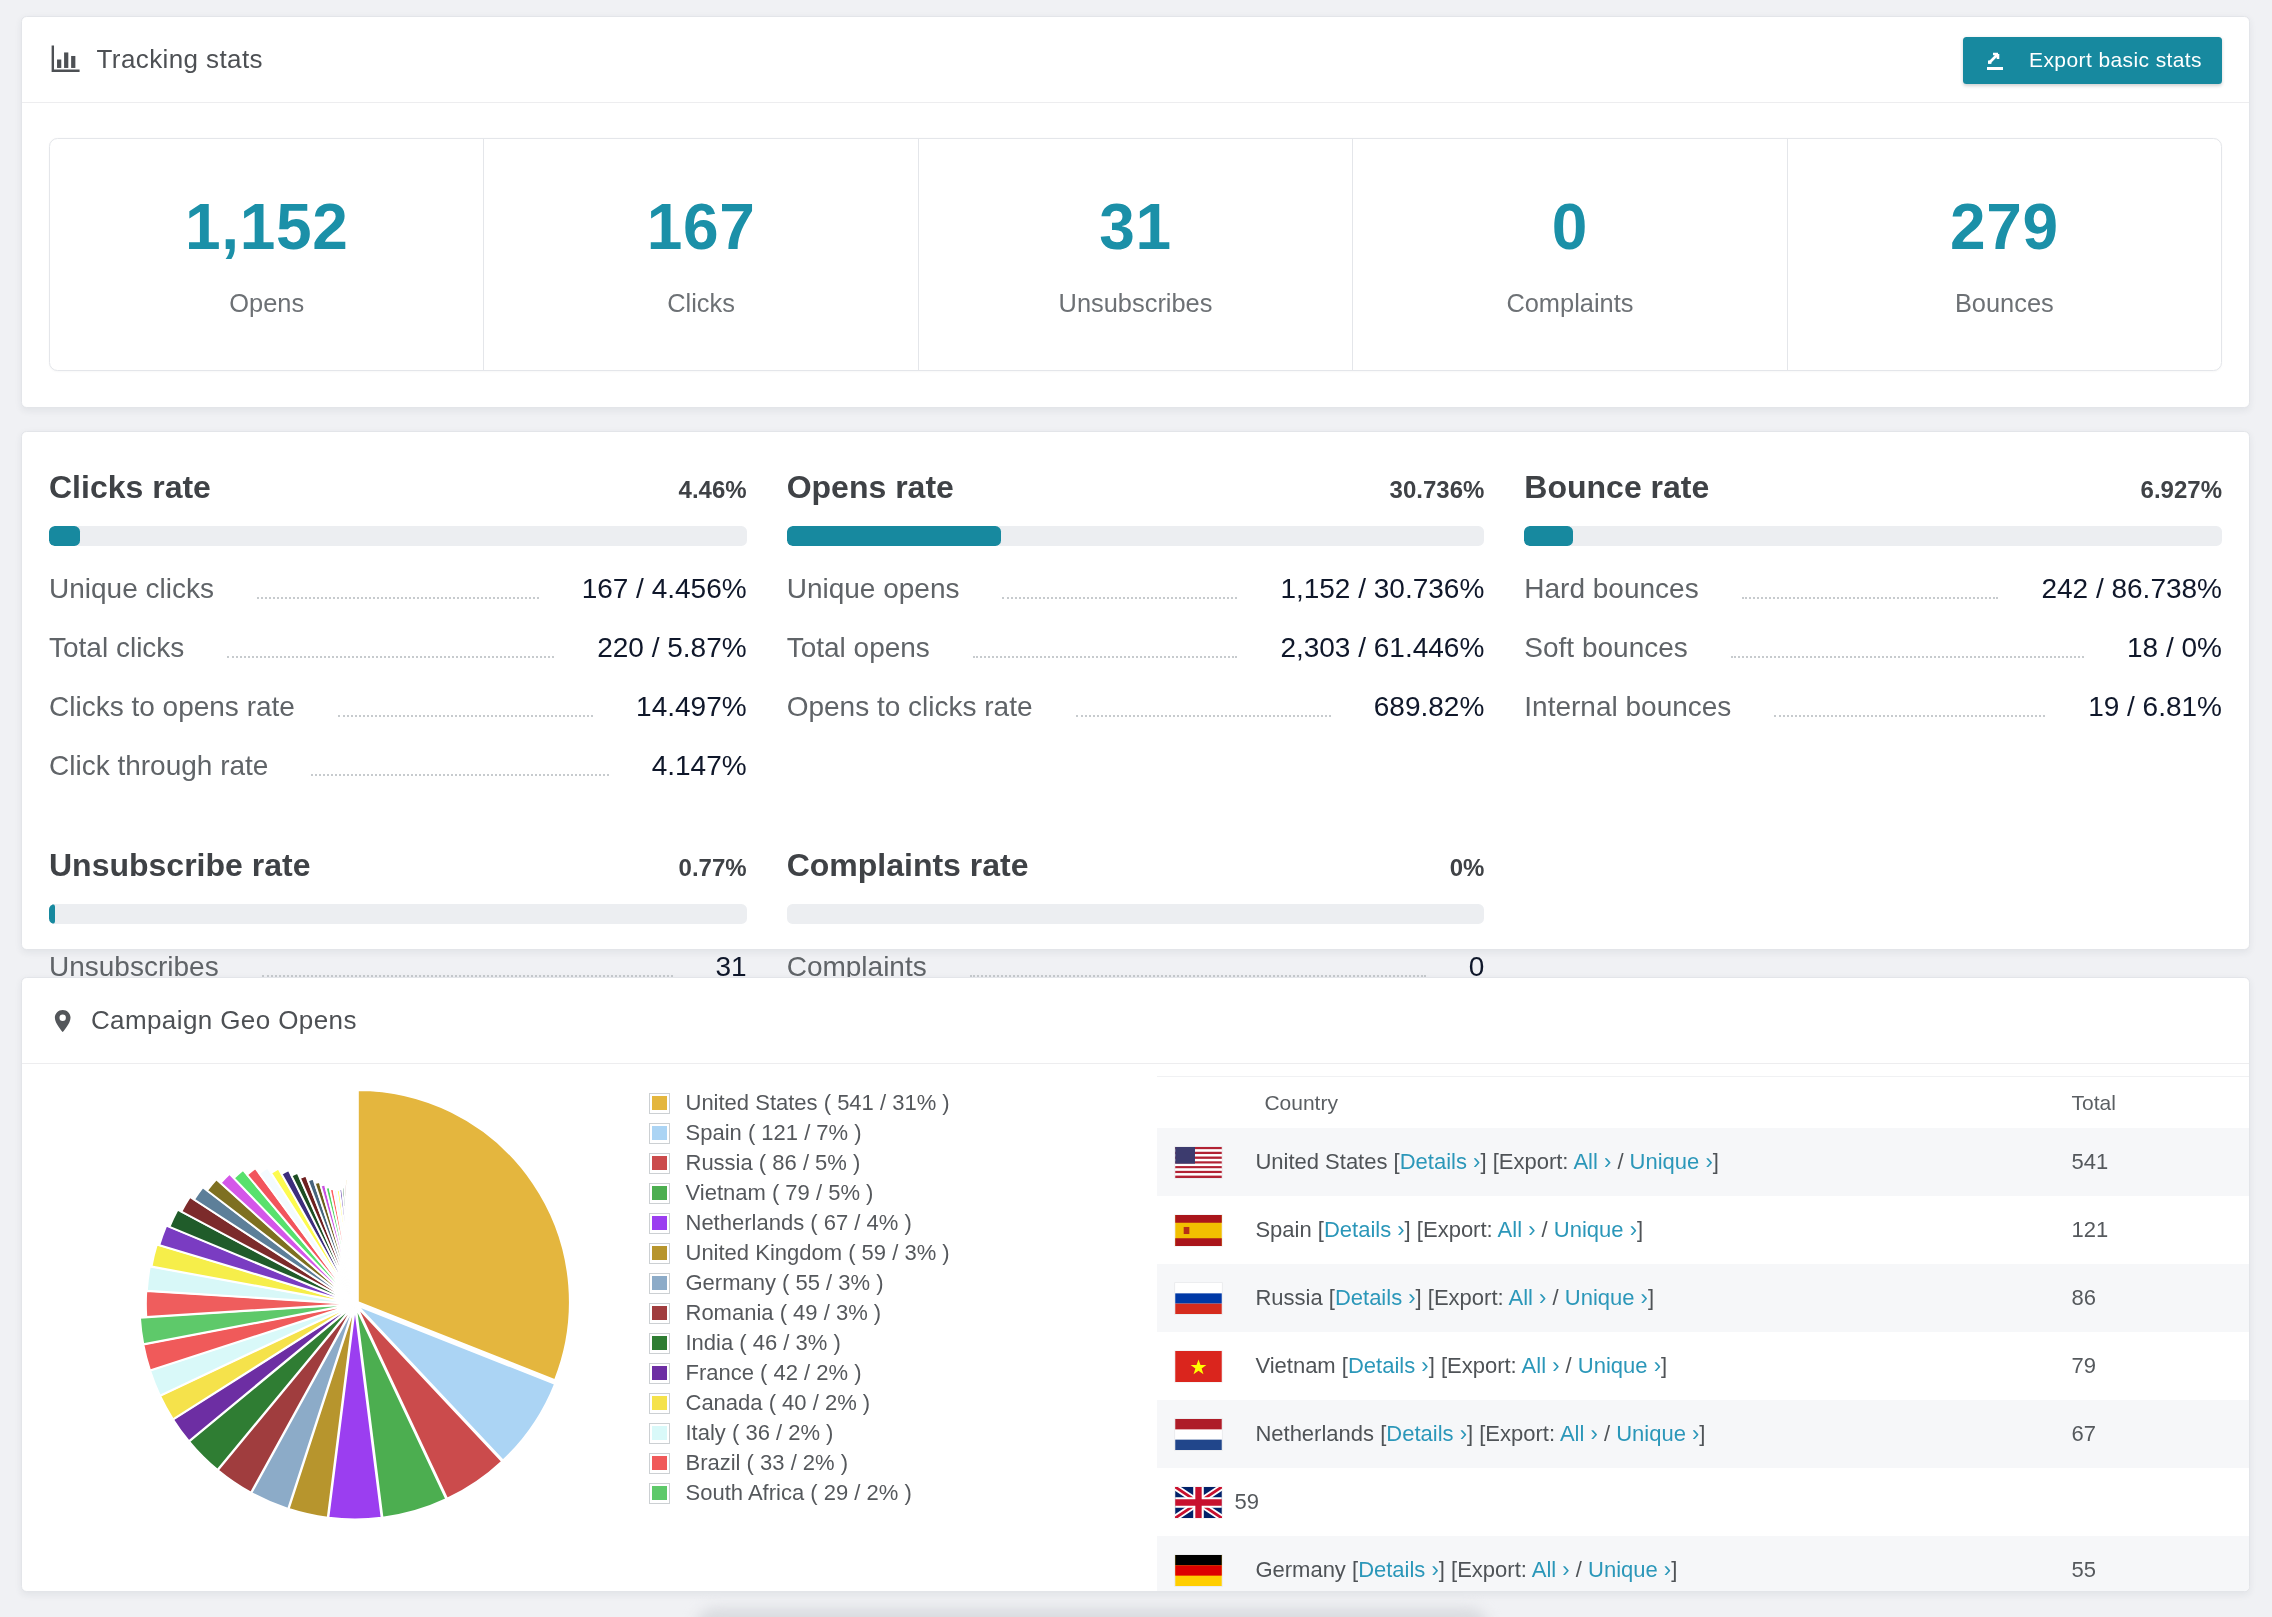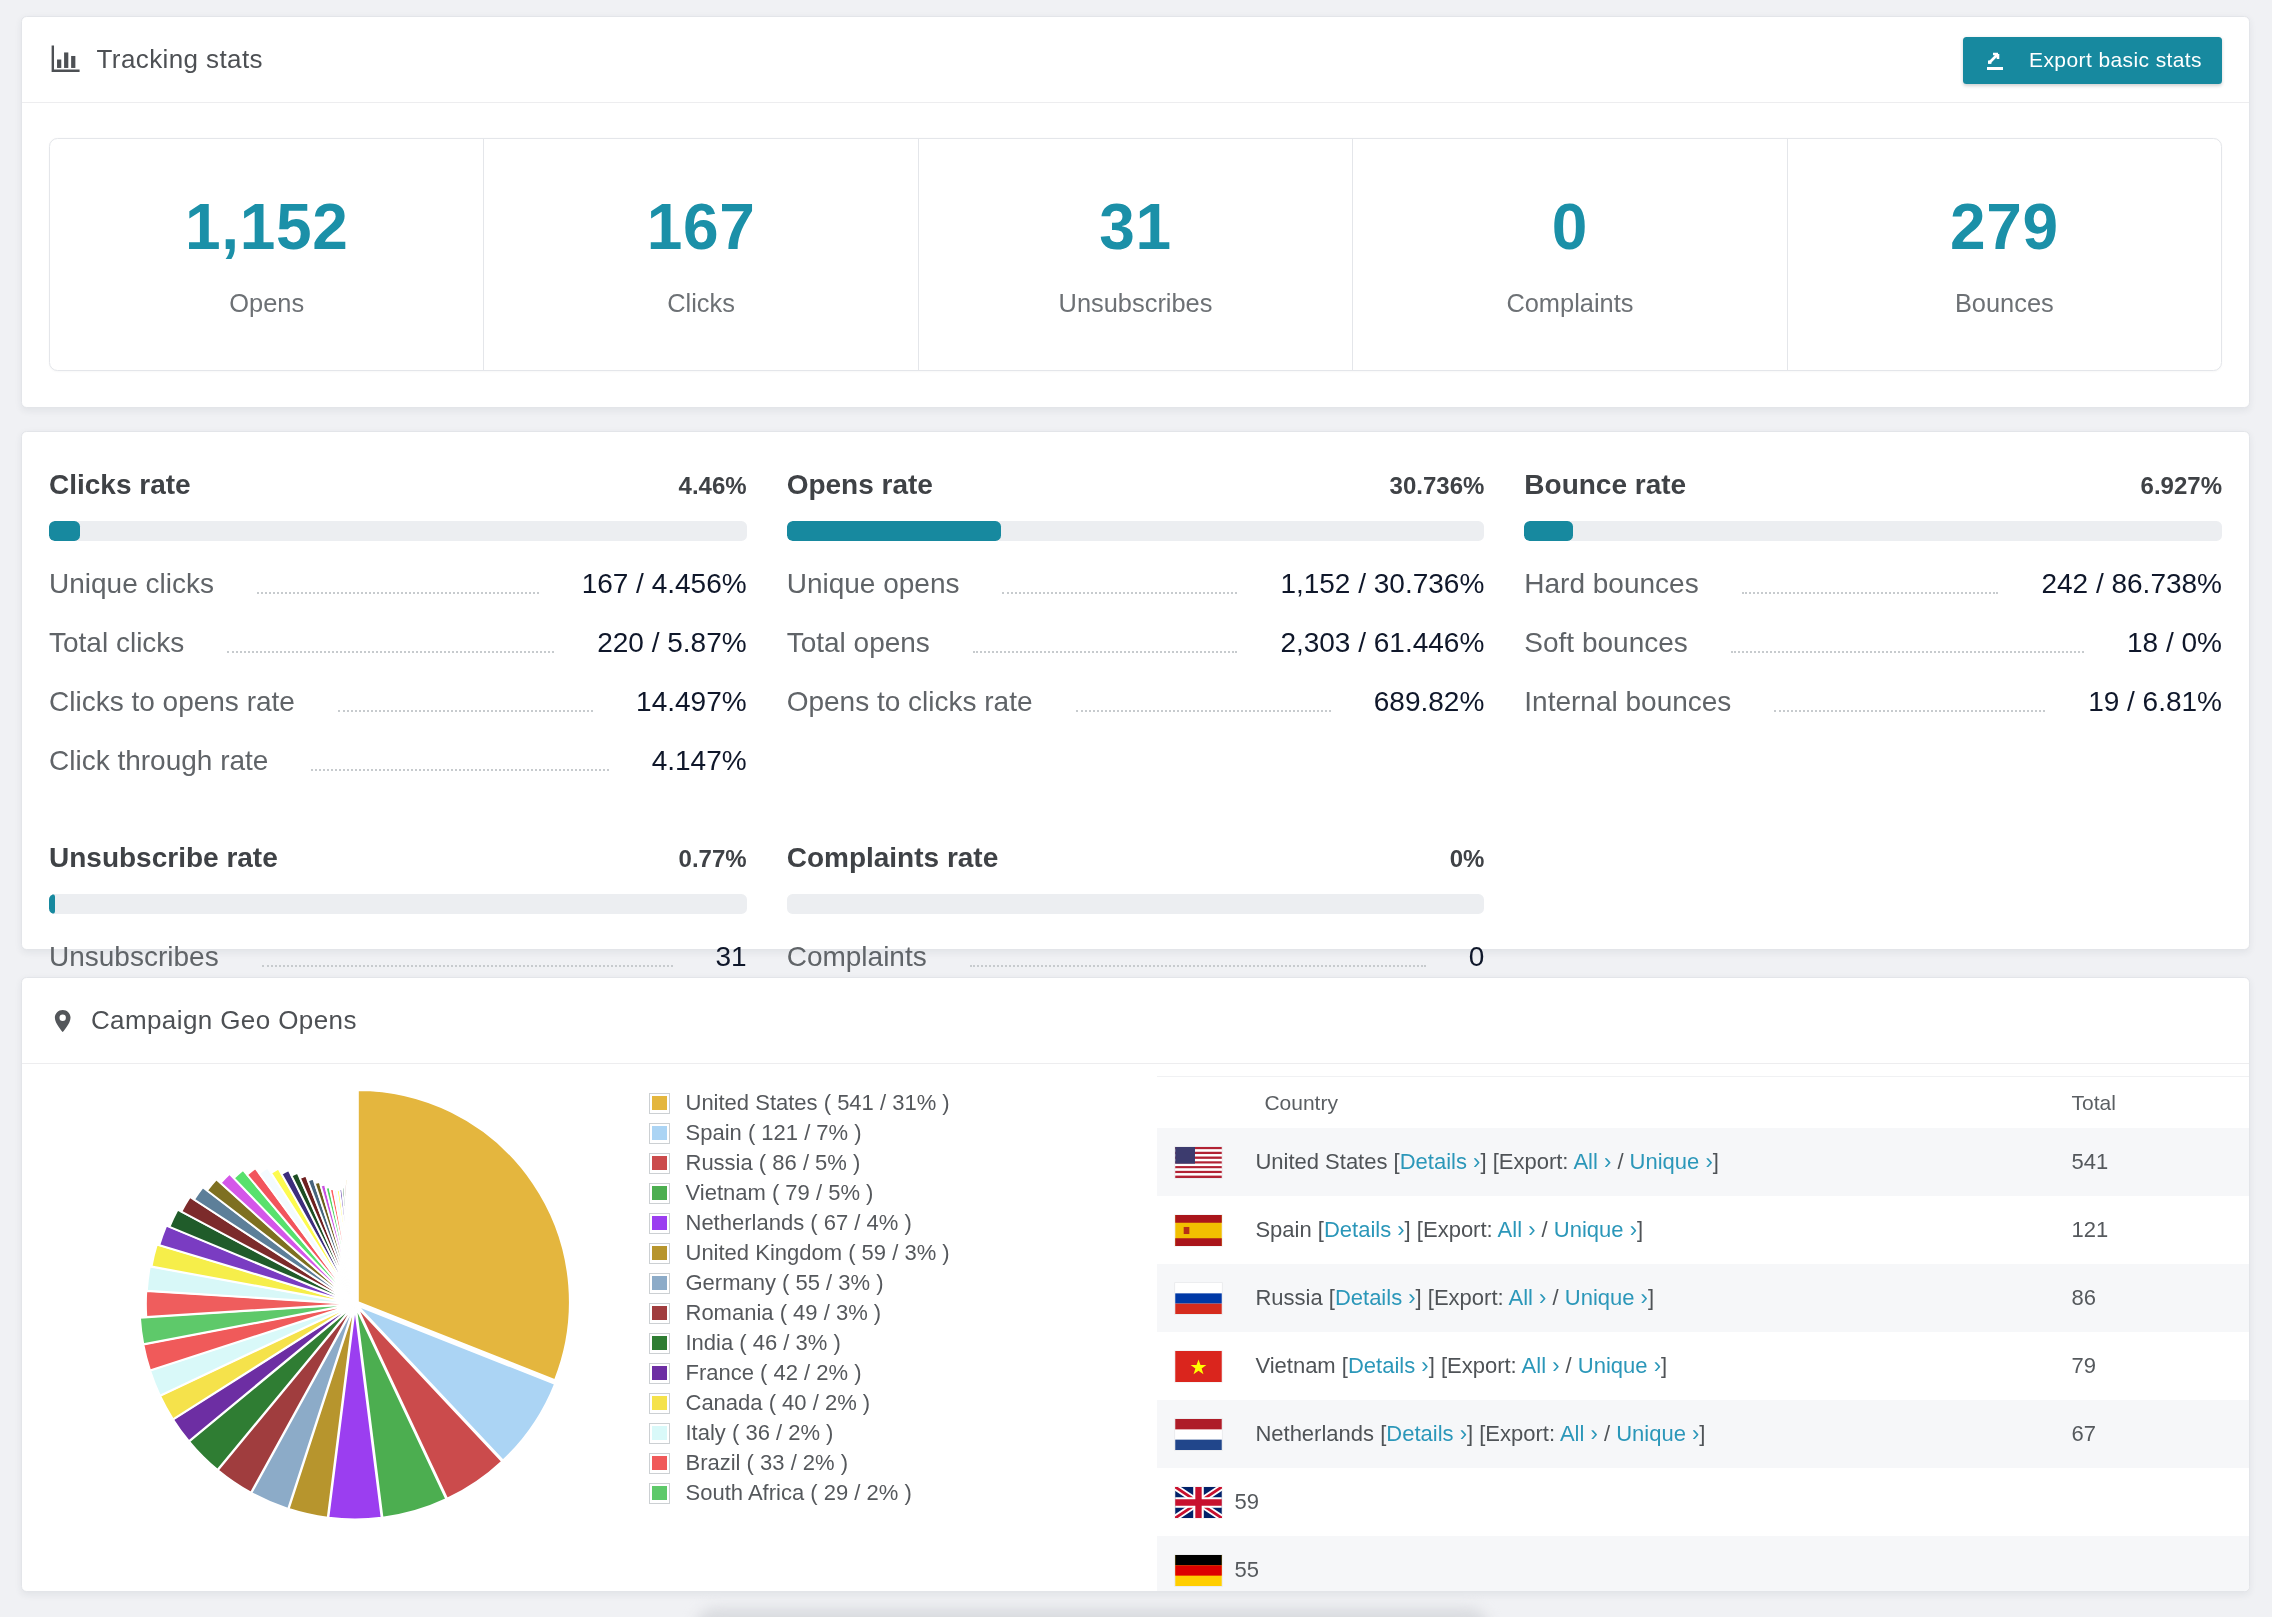--- a/index.html
+++ b/index.html
@@ -57,21 +57,21 @@
   .snum { font-size: 64px; font-weight: 700; color: #1b90a8; letter-spacing: 0.7px; }
   .slabel { font-size: 25.4px; color: #6d7175; margin-top: 25px; }
 
   .rates-grid {
     padding: 37px 27px 0 27px;
     display: grid;
     grid-template-columns: 1fr 1fr 1fr;
     column-gap: 40px; row-gap: 65px;
   }
   .rhead { display: flex; justify-content: space-between; align-items: baseline; }
-  .rtitle { font-size: 28px; font-weight: 700; color: #3f4246; }
+  .rtitle { font-size: 32px; font-weight: 700; color: #3f4246; }
   .rpct   { font-size: 24px; font-weight: 700; color: #3f4246; }
   .rbar {
     height: 20px; margin-top: 20px;
     background: #eceef1; border-radius: 5.6px; overflow: hidden;
   }
   .rfill { height: 100%; background: #17899f; border-radius: 5.6px; }
   .rrows { margin-top: 12.7px; }
   .rrow { display: flex; align-items: flex-end; margin-top: 27px; font-size: 28px; color: #606468; gap: 33px; }
   .rrow .lbl { white-space: nowrap; }
   .rrow .lead { flex: 1; border-bottom: 2.1px dotted #c7cbce; margin: 0 10px 5.6px 10px; }
@@ -587,20 +587,21 @@
               <path d="M33 0 V44 M0 22 H66" stroke="#C8102E" stroke-width="9"></path>
             </svg>
             <span class="ttotal">59</span>
           </div>
           <div class="trow stripe">
             <svg class="flag" viewBox="0 0 66 44">
               <rect width="66" height="44" fill="#FFCE00"></rect>
               <rect width="66" height="14.7" fill="#000"></rect>
               <rect y="14.7" width="66" height="14.6" fill="#DD0000"></rect>
             </svg>
+            <span class="tname"><span>Germany</span> <span class="dim">[</span><a class="tlink">Details ›</a><span class="dim">]</span> <span class="dim">[Export: </span><a class="tlink">All ›</a><span class="dim"> / </span><a class="tlink">Unique ›</a><span class="dim">]</span></span>
             <span class="ttotal">55</span>
           </div>
         </div>
     </div>
   </div>
 </div>
 
 <div class="bottom-blob"></div>
 
 

